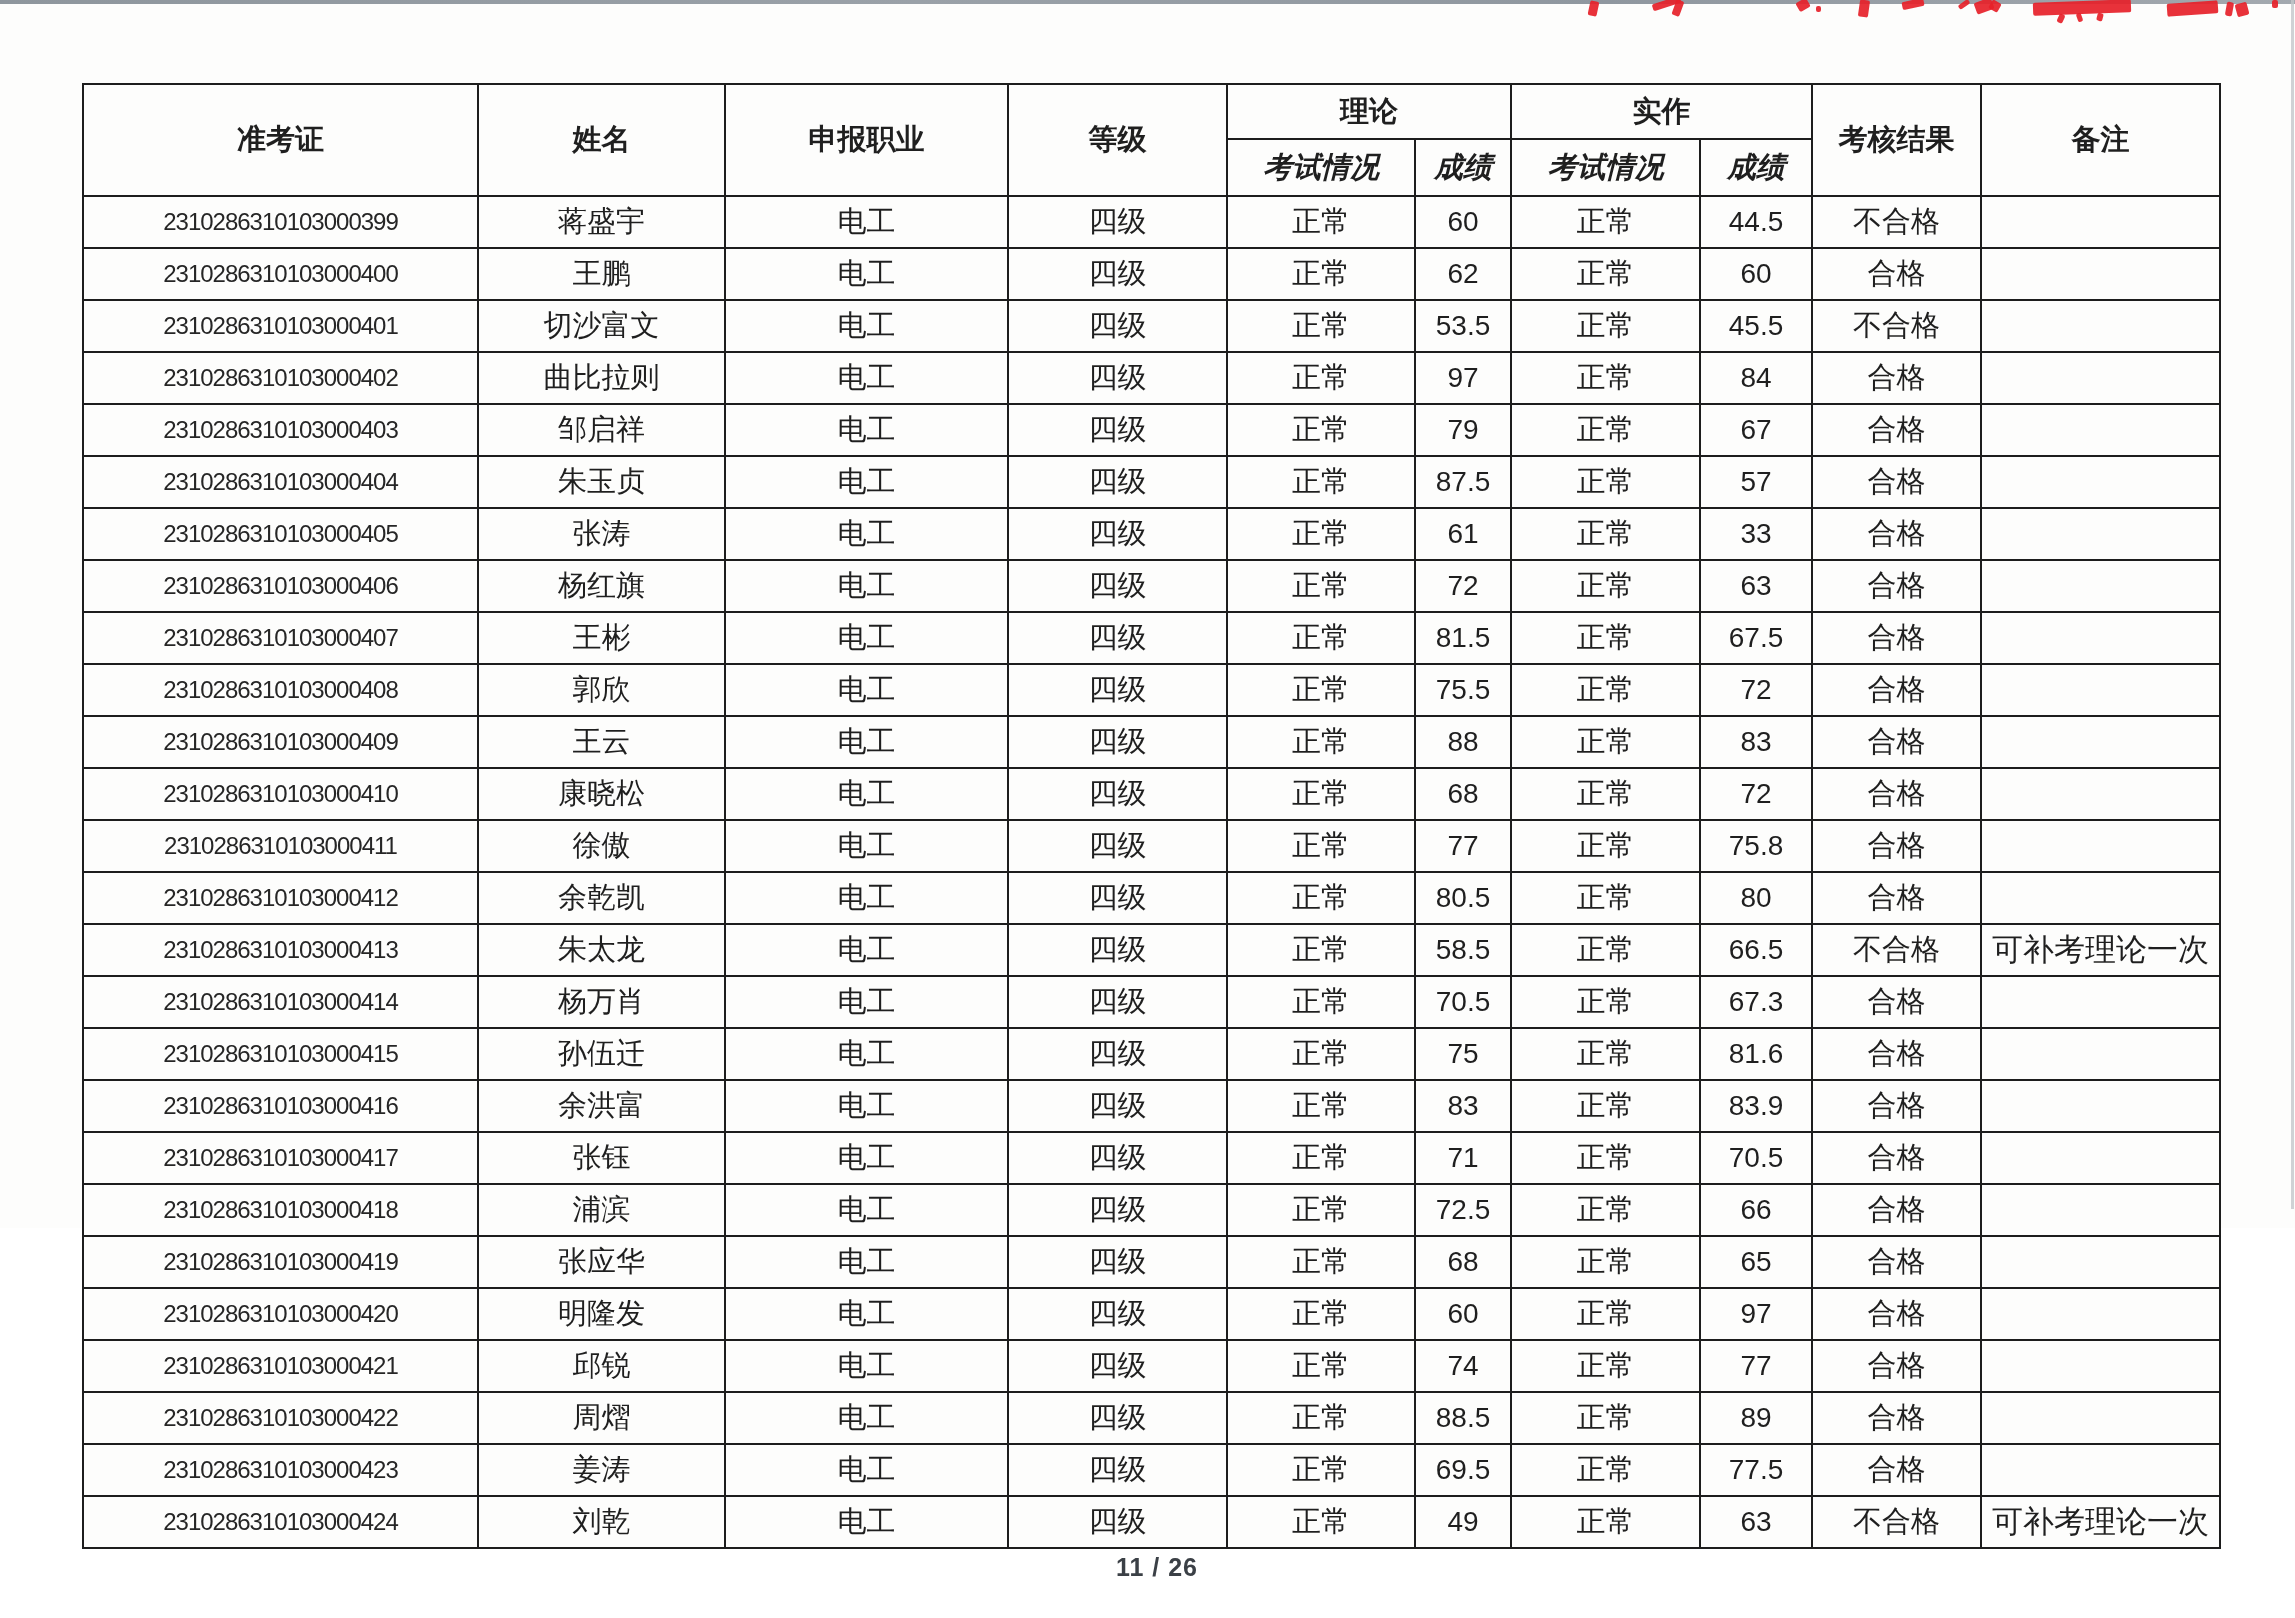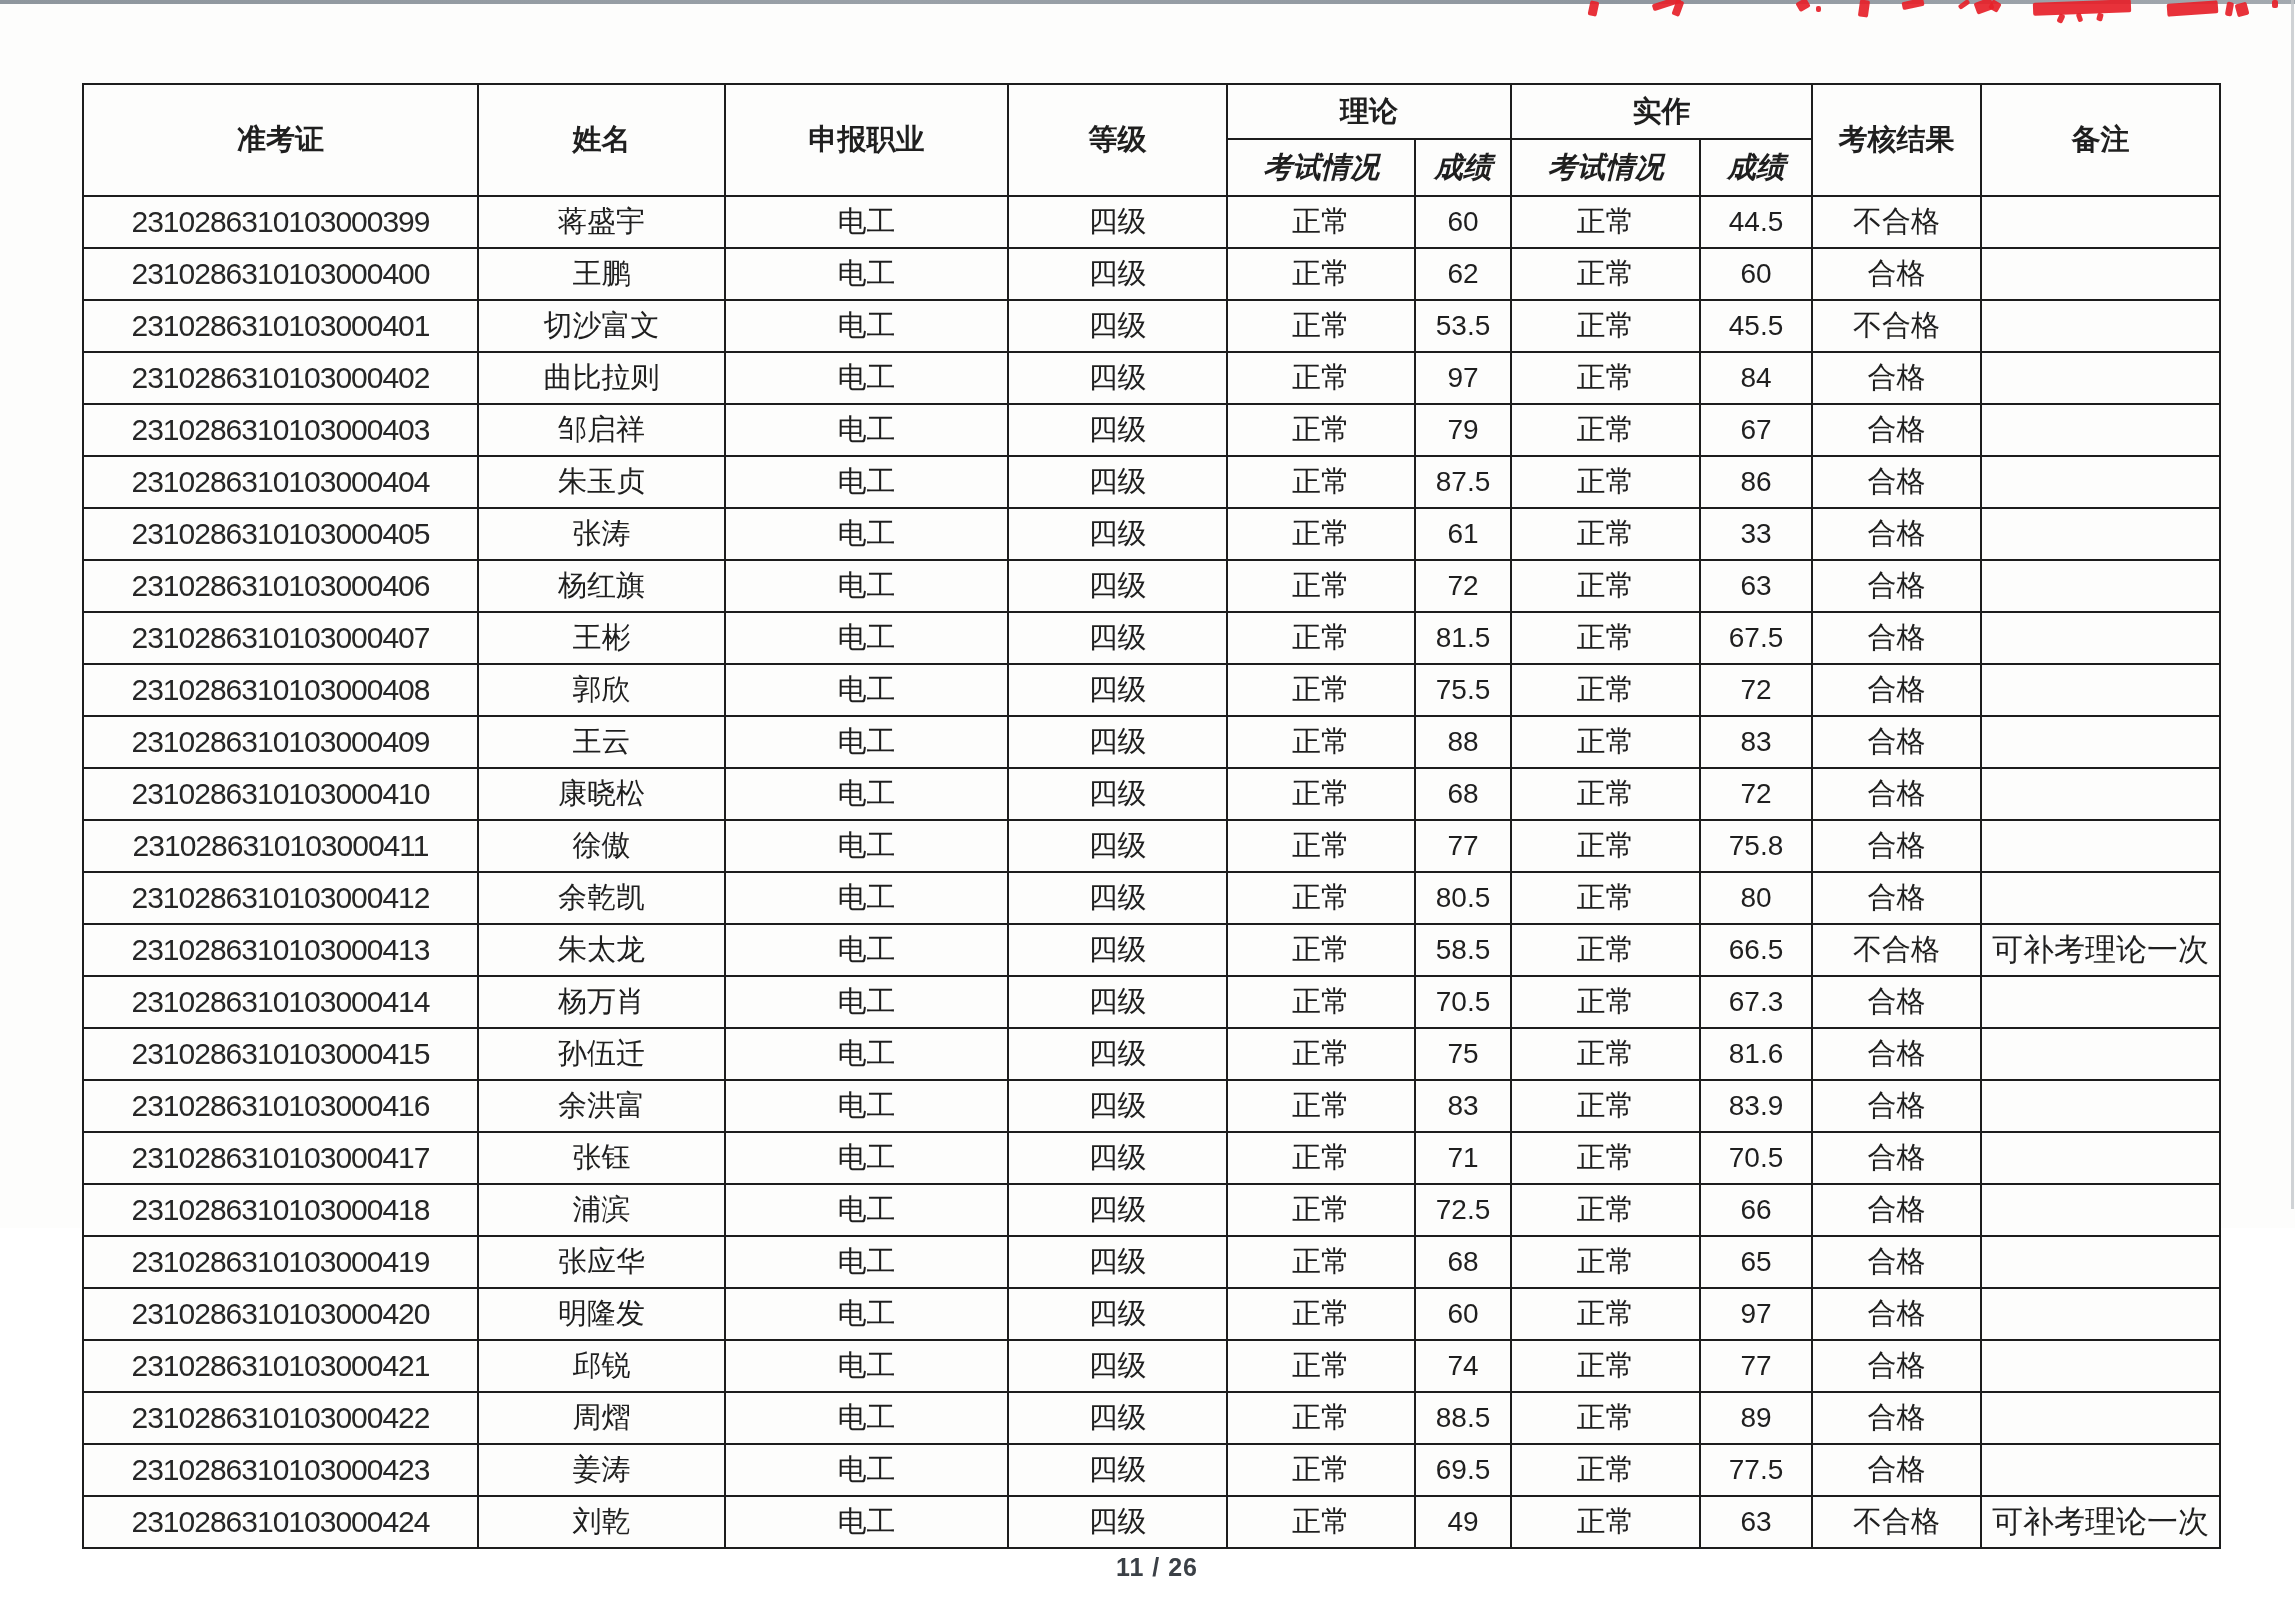--- a/index.html
+++ b/index.html
@@ -22,21 +22,21 @@
   table{position:absolute;left:82px;top:83px;width:2137px;
     border-collapse:collapse;table-layout:fixed;
     font-size:29px;}
   th,td{border:2px solid #1d1d1d;text-align:center;vertical-align:middle;
     padding:0;overflow:hidden;white-space:nowrap;}
   thead tr:first-child th{height:53px;}
   thead tr:last-child th{height:55px;font-style:italic;}
   th{font-weight:bold;font-size:29px;background:#fdfdfc;}
   tbody tr{height:52px;}
   td{font-weight:400;background:#fdfdfc;}
-  td[data-field="admission_no"]{font-size:30px;letter-spacing:-1px;color:#262626;}
+  td[data-field="admission_no"]{font-size:24px;letter-spacing:-1px;color:#262626;}
   td[data-field="theory_score"],td[data-field="practical_score"]{font-size:28px;}
   td[data-field="remark"]{font-size:31px;}
   
   .footer{position:absolute;left:9px;top:1553px;width:2296px;
     text-align:center;font-size:25px;font-weight:bold;color:#3b4046;letter-spacing:1px;}
 </style>
 </head>
 <body>
 
 <div class="page">
@@ -163,21 +163,21 @@
   </tr>
 
   <tr>
     <td data-field="admission_no">2310286310103000404</td>
     <td data-field="name">朱玉贞</td>
     <td data-field="occupation">电工</td>
     <td data-field="level">四级</td>
     <td data-field="theory_status">正常</td>
     <td data-field="theory_score">87.5</td>
     <td data-field="practical_status">正常</td>
-    <td data-field="practical_score">86</td>
+    <td data-field="practical_score">57</td>
     <td data-field="result">合格</td>
     <td data-field="remark"></td>
   </tr>
 
   <tr>
     <td data-field="admission_no">2310286310103000405</td>
     <td data-field="name">张涛</td>
     <td data-field="occupation">电工</td>
     <td data-field="level">四级</td>
     <td data-field="theory_status">正常</td>

